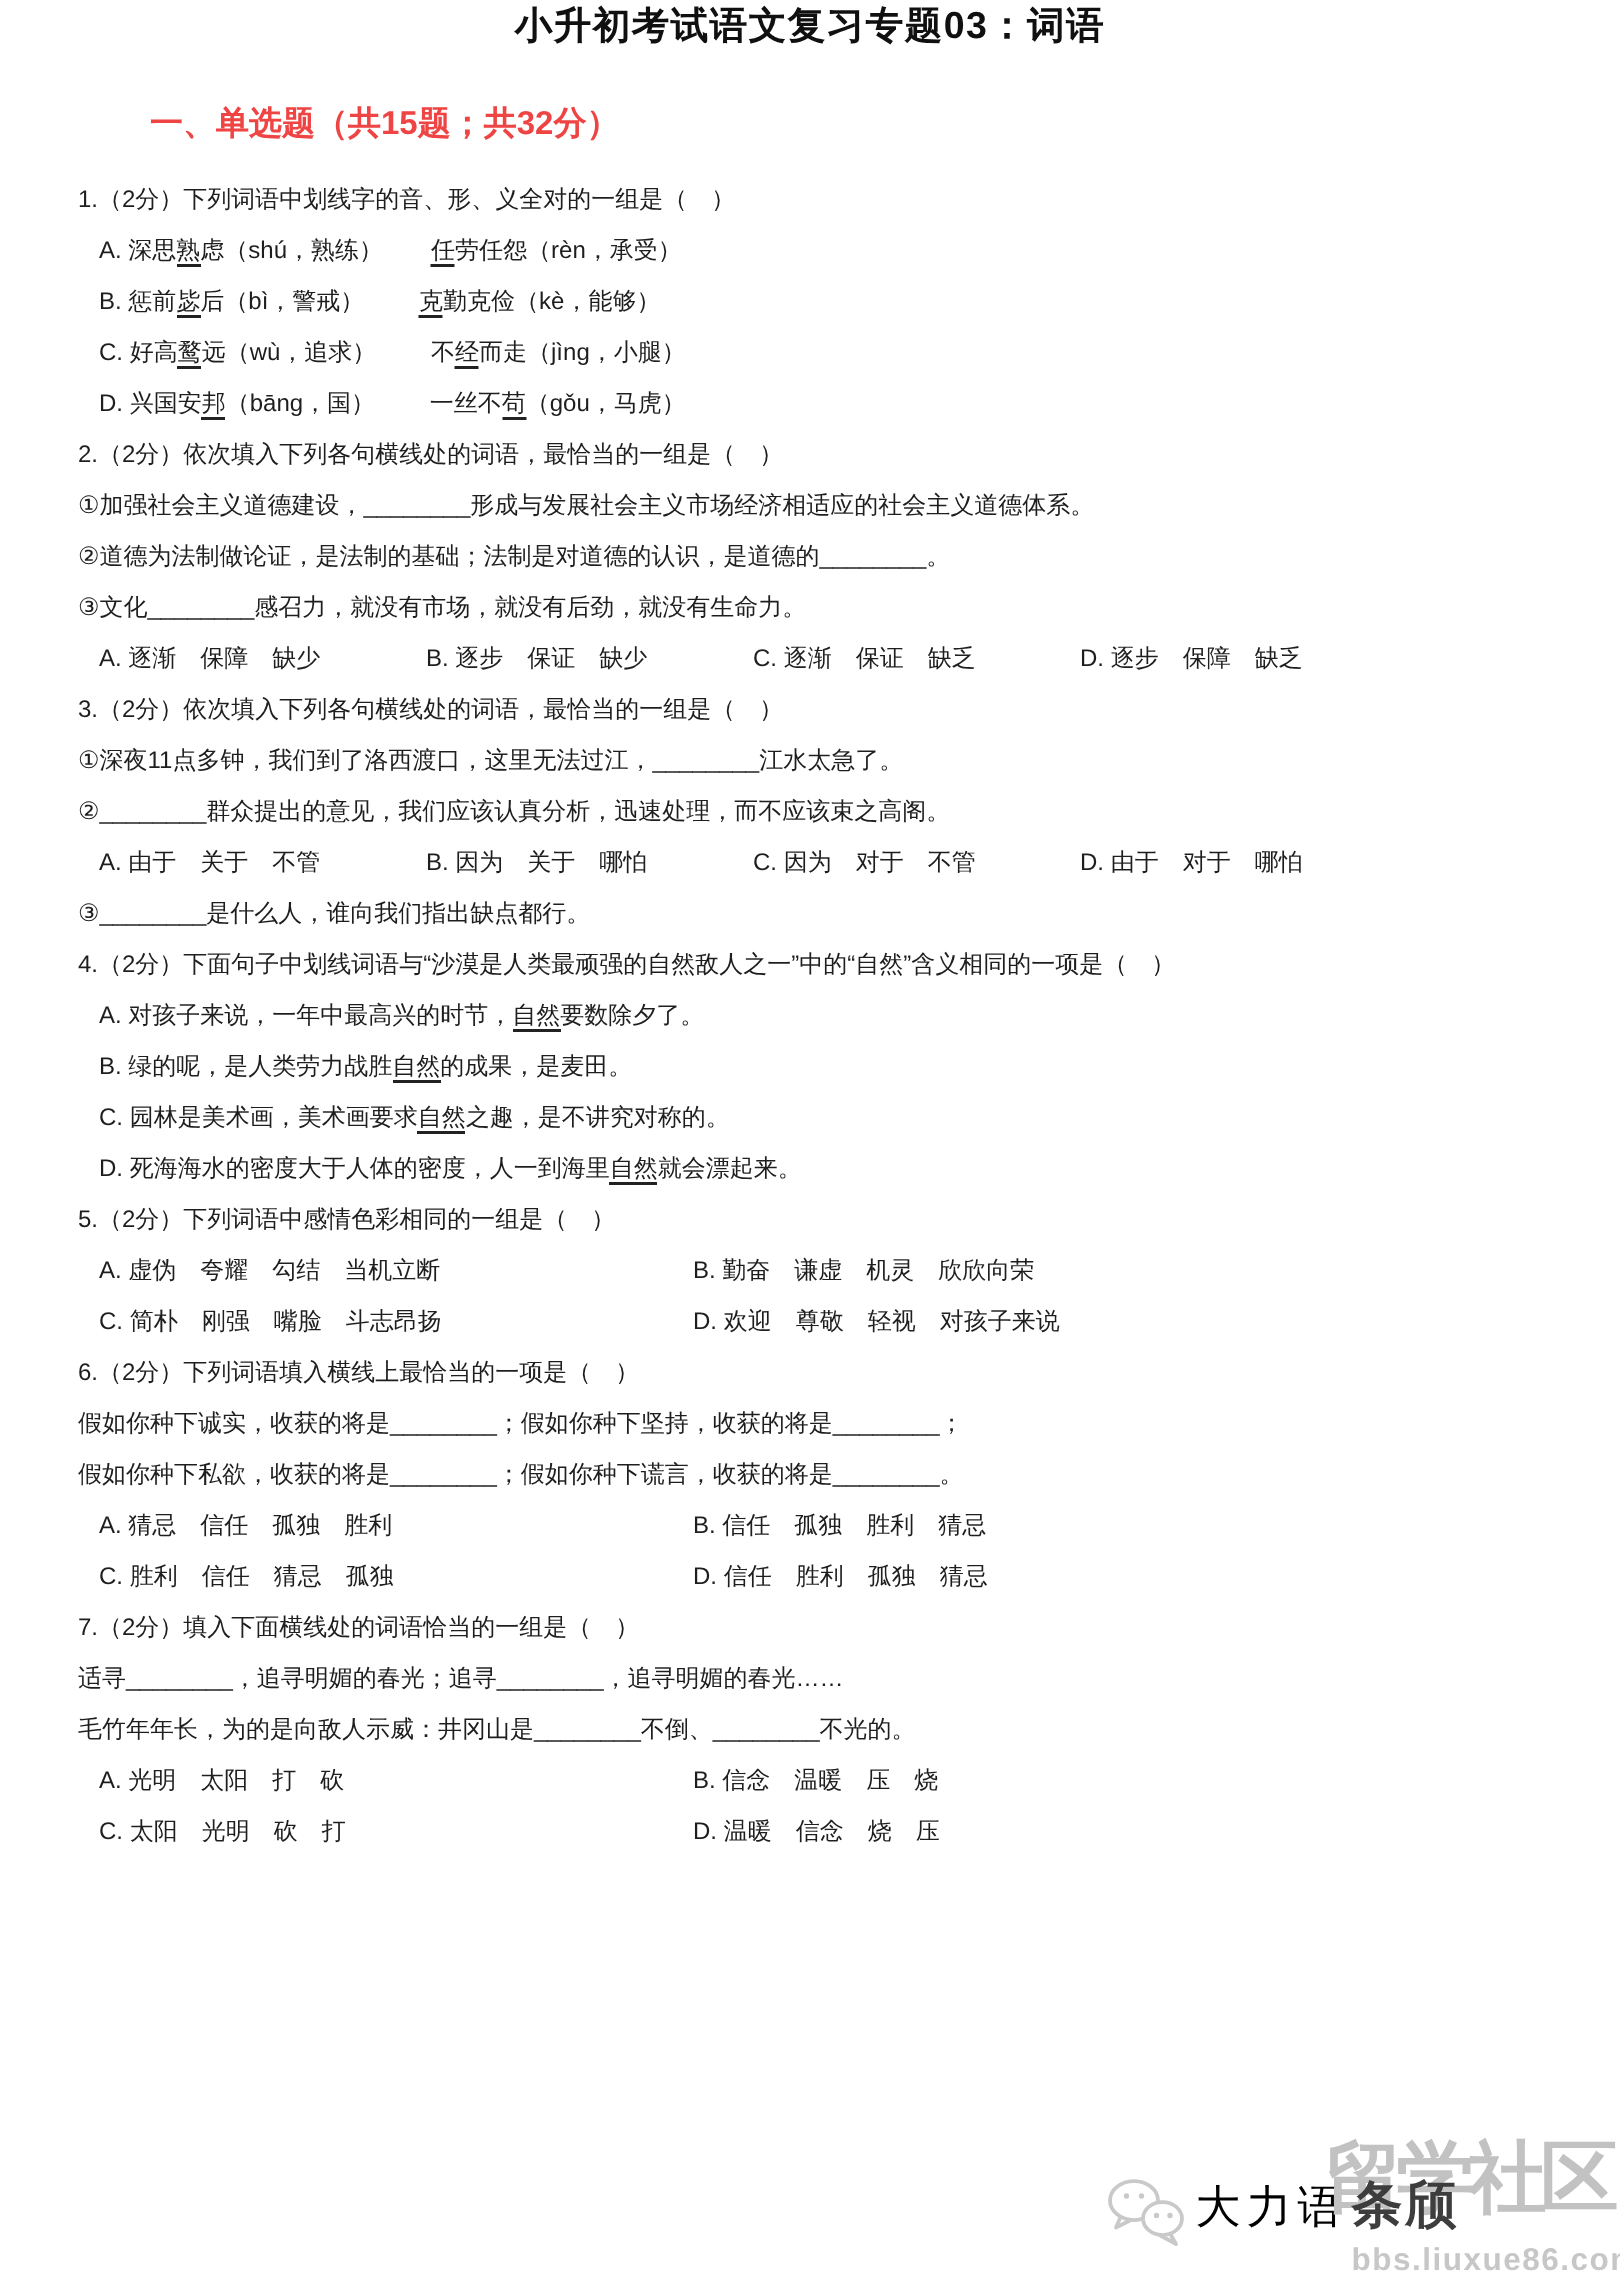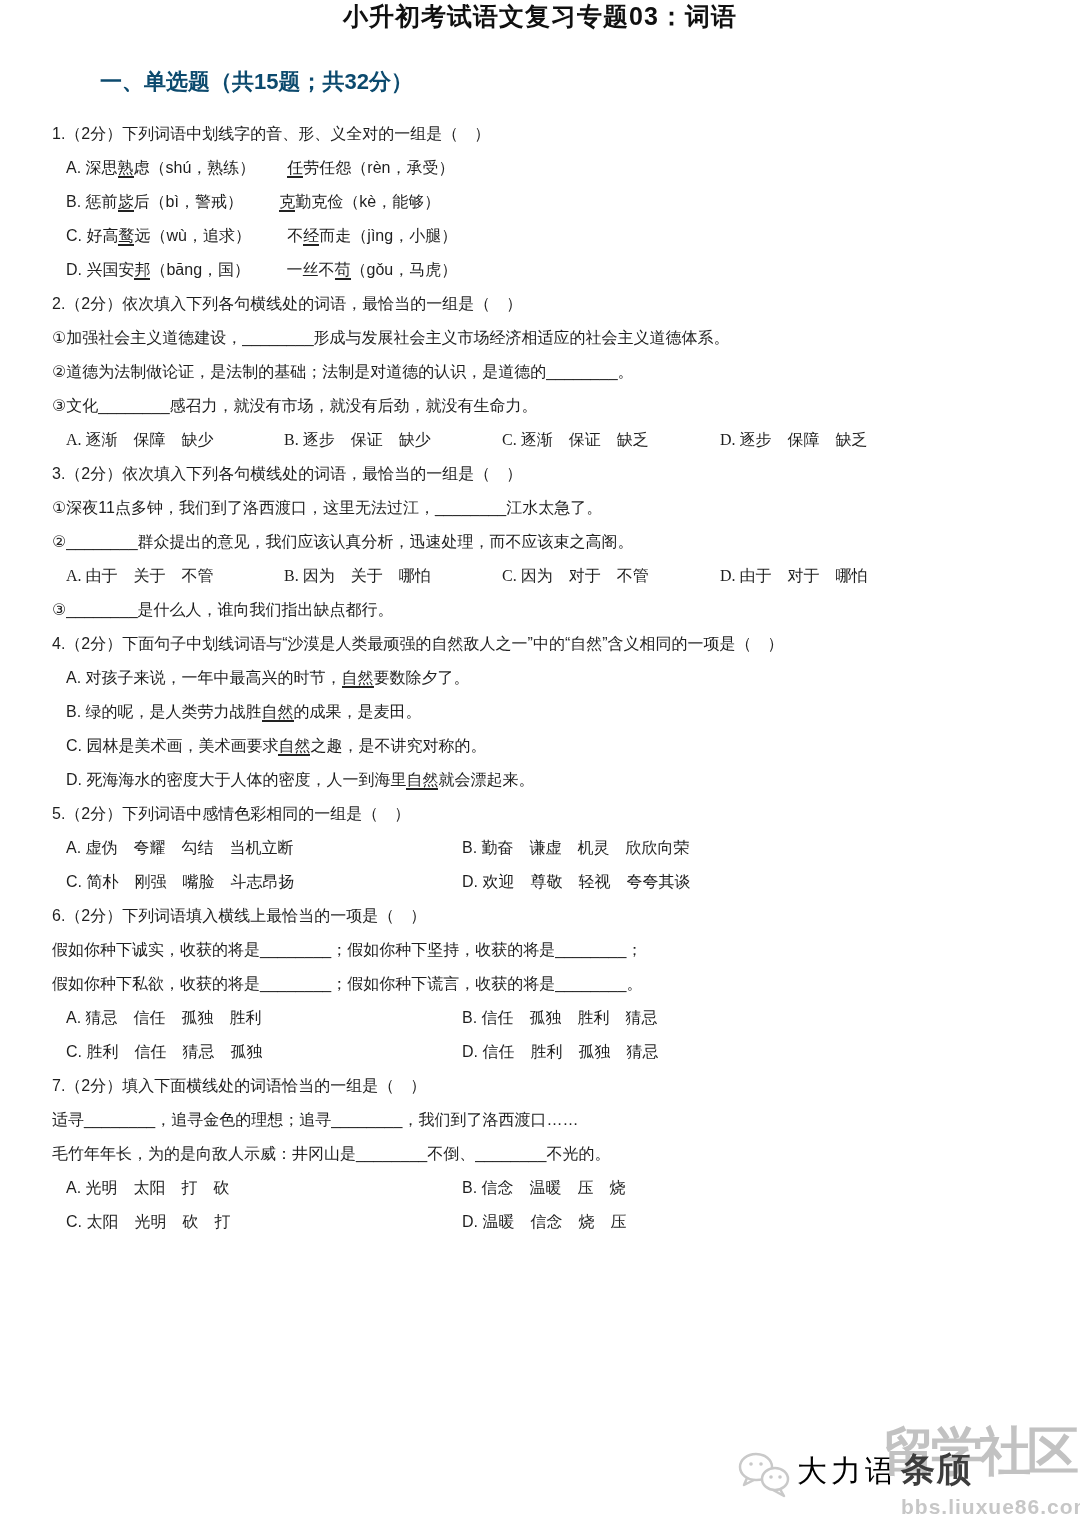--- a/index.html
+++ b/index.html
@@ -15,30 +15,30 @@
     text-align:center;
     font-size:25px;
     font-weight:bold;
     color:#101010;
     letter-spacing:1px;
   }
   .section-heading{
     margin:34px 0 20px 100px;
     font-size:22px;
     font-weight:bold;
-    color:#0c4a6e;
+    color:#ef4444;
   }
   .questions{
     margin:0 56px 0 52px;
     font-size:16px;
   }
   .line{line-height:34px;white-space:nowrap;}
   .line.opt{padding-left:14px;}
   .optrow{display:flex;padding-left:14px;}
-  .row4 .cell{flex:0 0 218px;font-family:Liberation Serif, serif;}
+  .row4 .cell{flex:0 0 218px;}
   .row4 .cell:last-child{flex:0 0 auto;}
   .row2 .cell:first-child{flex:0 0 396px;}
   .row2 .cell:last-child{flex:0 0 auto;}
   .ul{border-bottom:2px solid #222;padding-bottom:0px;}
   
   .watermark{
     position:absolute;
     right:0;bottom:8px;
     width:345px;height:96px;
   }
@@ -112,39 +112,39 @@
         <div class="line opt"><span>D. 死海海水的密度大于人体的密度，人一到海里</span><span class="ul">自然</span><span>就会漂起来。</span></div>
       </div>
       <div class="question">
         <div class="line stem">5.（2分）下列词语中感情色彩相同的一组是（　）</div>
         <div class="line optrow row2">
           <span class="cell">A. 虚伪　夸耀　勾结　当机立断</span>
           <span class="cell">B. 勤奋　谦虚　机灵　欣欣向荣</span>
         </div>
         <div class="line optrow row2">
           <span class="cell">C. 简朴　刚强　嘴脸　斗志昂扬</span>
-          <span class="cell">D. 欢迎　尊敬　轻视　夸夸其谈</span>
+          <span class="cell">D. 欢迎　尊敬　轻视　对孩子来说</span>
         </div>
       </div>
       <div class="question">
         <div class="line stem">6.（2分）下列词语填入横线上最恰当的一项是（　）</div>
         <div class="line"><span>假如你种下诚实，收获的将是________；假如你种下坚持，收获的将是________；</span></div>
         <div class="line"><span>假如你种下私欲，收获的将是________；假如你种下谎言，收获的将是________。</span></div>
         <div class="line optrow row2">
           <span class="cell">A. 猜忌　信任　孤独　胜利</span>
           <span class="cell">B. 信任　孤独　胜利　猜忌</span>
         </div>
         <div class="line optrow row2">
           <span class="cell">C. 胜利　信任　猜忌　孤独</span>
           <span class="cell">D. 信任　胜利　孤独　猜忌</span>
         </div>
       </div>
       <div class="question">
         <div class="line stem">7.（2分）填入下面横线处的词语恰当的一组是（　）</div>
-        <div class="line"><span>适寻________，追寻金色的理想；追寻________，我们到了洛西渡口……</span></div>
+        <div class="line"><span>适寻________，追寻明媚的春光；追寻________，追寻明媚的春光……</span></div>
         <div class="line"><span>毛竹年年长，为的是向敌人示威：井冈山是________不倒、________不光的。</span></div>
         <div class="line optrow row2">
           <span class="cell">A. 光明　太阳　打　砍</span>
           <span class="cell">B. 信念　温暖　压　烧</span>
         </div>
         <div class="line optrow row2">
           <span class="cell">C. 太阳　光明　砍　打</span>
           <span class="cell">D. 温暖　信念　烧　压</span>
         </div>
       </div>

